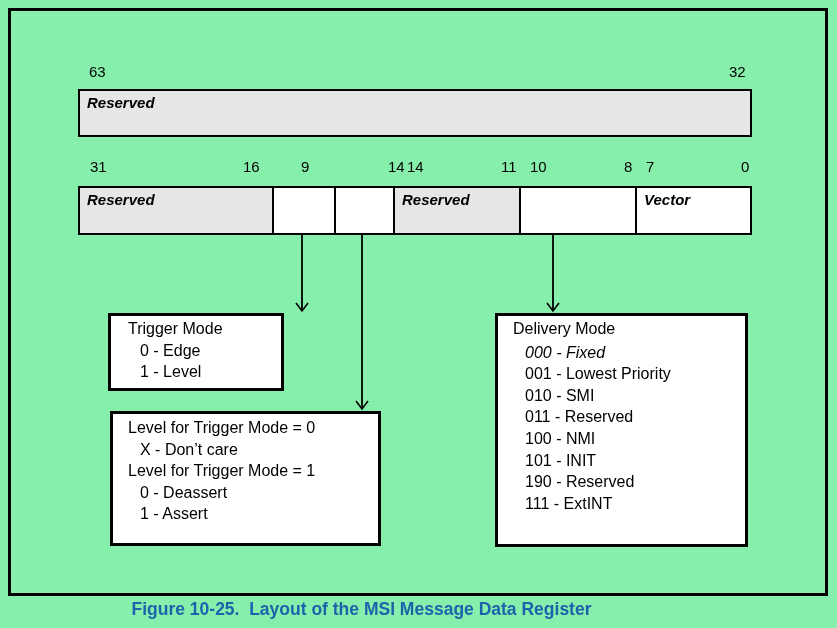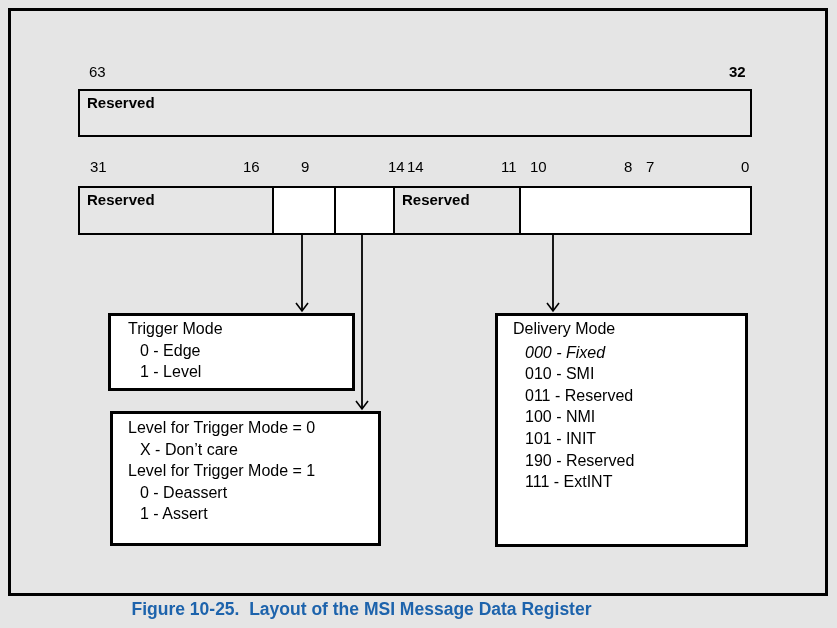--- a/index.html
+++ b/index.html
@@ -1,54 +1,54 @@
 <!DOCTYPE html>
 <html><head>
 <meta charset="utf-8">
 <style>
   html,body{margin:0;padding:0;background:#ffffff;}
   #page{
-    position:relative;width:837px;height:628px;background:#e5e5e5;
+    position:relative;width:837px;height:628px;background:#86efac;
     font-family:"Liberation Sans", sans-serif;color:#000;overflow:hidden;
   }
   .abs{position:absolute;box-sizing:border-box;}
   
   #outer-frame{left:8px;top:8px;width:820px;height:588px;border:3px solid #000;}
   
   .bitlabel{font-size:15px;line-height:15px;white-space:nowrap;}
   
-  .reg{border:2px solid #000;display:flex;}
+  .reg{border:2px solid #000;display:flex;font-style:italic;}
   #reg-high{left:78px;top:89px;width:674px;height:48px;background:#e6e6e6;}
   #reg-low{left:78px;top:186px;width:674px;height:49px;background:#ffffff;}
   .fieldlabel{font-weight:bold;font-size:15px;padding:3px 0 0 7px;white-space:nowrap;}
   .cell{height:100%;box-sizing:border-box;}
   .cell.div{border-left:2px solid #000;}
   .cell.gray{background:#e6e6e6;}
   
   .note{border:3px solid #000;background:#fff;font-size:16px;line-height:21.6px;white-space:nowrap;}
-  #trigger-box{left:108px;top:313px;width:247px;height:78px;padding:2px 0 0 17px;}
+  #trigger-box{left:108px;top:313px;width:176px;height:78px;padding:2px 0 0 17px;}
   #level-box{left:110px;top:411px;width:271px;height:135px;padding:3px 0 0 15px;}
   #delivery-box{left:495px;top:313px;width:253px;height:234px;padding:2px 0 0 15px;}
   .indent{padding-left:12px;}
   .first-item{margin-top:2px;font-style:italic;}
   
   .arrow{position:absolute;}
   
   #caption{left:0;top:599px;width:723px;text-align:center;
     color:#1d63ac;font-weight:bold;font-size:17.5px;white-space:pre;}
 </style>
 </head>
 <body>
 
 <div id="page">
 
   <div id="outer-frame" class="abs"></div>
 
   <span class="abs bitlabel" style="left:89px;top:64px;">63</span>
-  <span class="abs bitlabel" style="left:729px;top:64px;font-weight:bold;">32</span>
+  <span class="abs bitlabel" style="left:729px;top:64px;">32</span>
 
   <div id="reg-high" class="abs reg">
     <div class="cell gray" style="width:100%;">
       <div class="fieldlabel">Reserved</div>
     </div>
   </div>
 
   <span class="abs bitlabel" style="left:90px;top:159px;">31</span>
   <span class="abs bitlabel" style="left:243px;top:159px;">16</span>
   <span class="abs bitlabel" style="left:301px;top:159px;">9</span>
@@ -69,20 +69,23 @@
     </div>
     <div class="cell div" style="width:59px;">
       <div class="fieldlabel"></div>
     </div>
     <div class="cell div gray" style="width:126px;">
       <div class="fieldlabel">Reserved</div>
     </div>
     <div class="cell div" style="width:116px;">
       <div class="fieldlabel"></div>
     </div>
+    <div class="cell div" style="flex:1;">
+      <div class="fieldlabel">Vector</div>
+    </div>
   </div>
 
   <svg class="arrow" style="left:295px;top:235px;" width="14" height="78">
     <line x1="7" y1="0" x2="7" y2="76" stroke="#000" stroke-width="1.8"></line>
     <polyline points="1,68 7,76 13,68" fill="none" stroke="#000" stroke-width="1.6"></polyline>
   </svg>
   <svg class="arrow" style="left:355px;top:235px;" width="14" height="176">
     <line x1="7" y1="0" x2="7" y2="174" stroke="#000" stroke-width="1.8"></line>
     <polyline points="1,166 7,174 13,166" fill="none" stroke="#000" stroke-width="1.6"></polyline>
   </svg>
@@ -101,20 +104,21 @@
     <div>Level for Trigger Mode = 0</div>
     <div class="indent">X - Don’t care</div>
     <div>Level for Trigger Mode = 1</div>
     <div class="indent">0 - Deassert</div>
     <div class="indent">1 - Assert</div>
   </div>
 
   <div id="delivery-box" class="abs note">
     <div>Delivery Mode</div>
     <div class="indent first-item">000 - Fixed</div>
+    <div class="indent">001 - Lowest Priority</div>
     <div class="indent">010 - SMI</div>
     <div class="indent">011 - Reserved</div>
     <div class="indent">100 - NMI</div>
     <div class="indent">101 - INIT</div>
     <div class="indent">190 - Reserved</div>
     <div class="indent">111 - ExtINT</div>
   </div>
 
   <div id="caption" class="abs">Figure 10-25.  Layout of the MSI Message Data Register</div>
 

